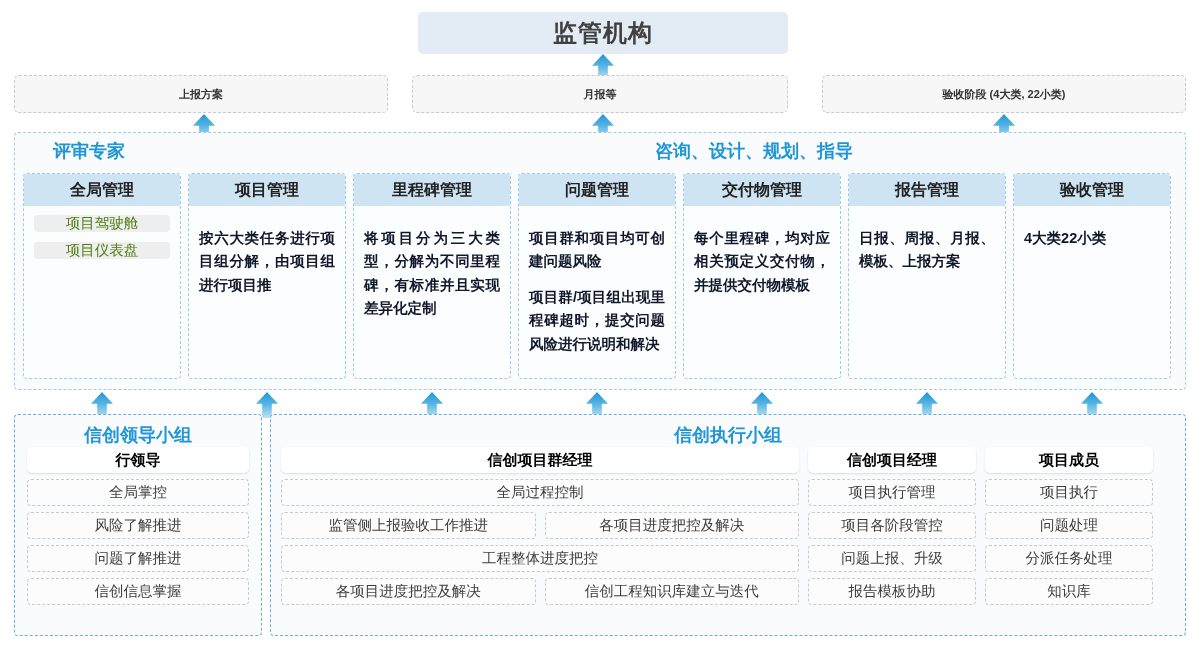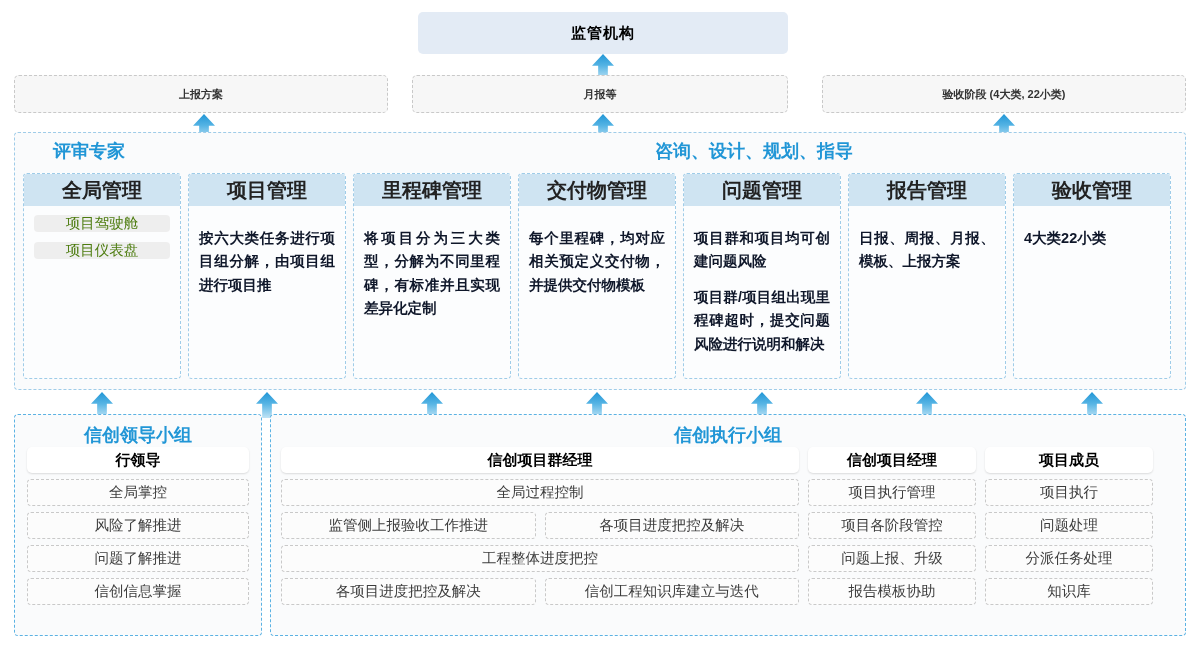--- a/index.html
+++ b/index.html
@@ -10,21 +10,21 @@
     font-family: "Liberation Sans", "DejaVu Sans", sans-serif;
     overflow: hidden;
   }
   .page { position: relative; width: 1200px; height: 650px; background:#fff; }
 
   
   .regulator {
     position: absolute; left: 418px; top: 12px; width: 370px; height: 42px;
     background: #e3ebf5; border-radius: 5px;
     display: flex; align-items: center; justify-content: center;
-    color: #000000; font-weight: bold; font-size: 15px; letter-spacing: 1px;
+    color: #404040; font-weight: bold; font-size: 24px; letter-spacing: 1px;
   }
 
   
   .arrow {
     position: absolute; width: 22px; height: 26px;
     background: linear-gradient(to bottom, #2196d6 0%, #56b4e4 45%, #bfe3f5 100%);
     -webkit-clip-path: polygon(50% 0%, 100% 45%, 72% 45%, 72% 100%, 28% 100%, 28% 45%, 0% 45%);
     clip-path: polygon(50% 0%, 100% 45%, 72% 45%, 72% 100%, 28% 100%, 28% 45%, 0% 45%);
   }
 
@@ -51,21 +51,21 @@
   .cols { position: absolute; left: 8px; top: 40px; display: flex; gap: 7px; }
   .col {
     width: 158px; height: 206px;
     border: 1px dashed #9fcce8; border-radius: 4px;
     background: #fcfdfe; overflow: hidden;
     display: flex; flex-direction: column;
   }
   .col-head {
     height: 32px; background: #cfe4f2;
     display: flex; align-items: center; justify-content: center;
-    font-weight: bold; font-size: 20px; color: #222;
+    font-weight: bold; font-size: 16px; color: #222;
   }
   .col-body { padding: 9px 10px 0 10px; flex: 1; }
   .col-body p {
     margin: 12px 0 12px 0; font-size: 14.5px; color: #0f172a;
     line-height: 1.62; text-align: justify; text-justify: inter-ideograph; font-weight: bold;
   }
   .col-body p:last-child { margin-bottom: 0; }
   .chip {
     background: #eeeeee; border-radius: 4px; height: 17px;
     display: flex; align-items: center; justify-content: center;
@@ -148,31 +148,31 @@
       </div>
 
       <div class="col">
         <div class="col-head">里程碑管理</div>
         <div class="col-body">
           <p>将项目分为三大类型，分解为不同里程碑，有标准并且实现差异化定制</p>
         </div>
       </div>
 
       <div class="col">
-        <div class="col-head">交付物管理</div>
-        <div class="col-body">
-          <p>每个里程碑，均对应相关预定义交付物，并提供交付物模板</p>
-        </div>
-      </div>
-
-      <div class="col">
         <div class="col-head">问题管理</div>
         <div class="col-body">
           <p>项目群和项目均可创建问题风险</p>
           <p>项目群/项目组出现里程碑超时，提交问题风险进行说明和解决</p>
+        </div>
+      </div>
+
+      <div class="col">
+        <div class="col-head">交付物管理</div>
+        <div class="col-body">
+          <p>每个里程碑，均对应相关预定义交付物，并提供交付物模板</p>
         </div>
       </div>
 
       <div class="col">
         <div class="col-head">报告管理</div>
         <div class="col-body">
           <p>日报、周报、月报、模板、上报方案</p>
         </div>
       </div>
 

